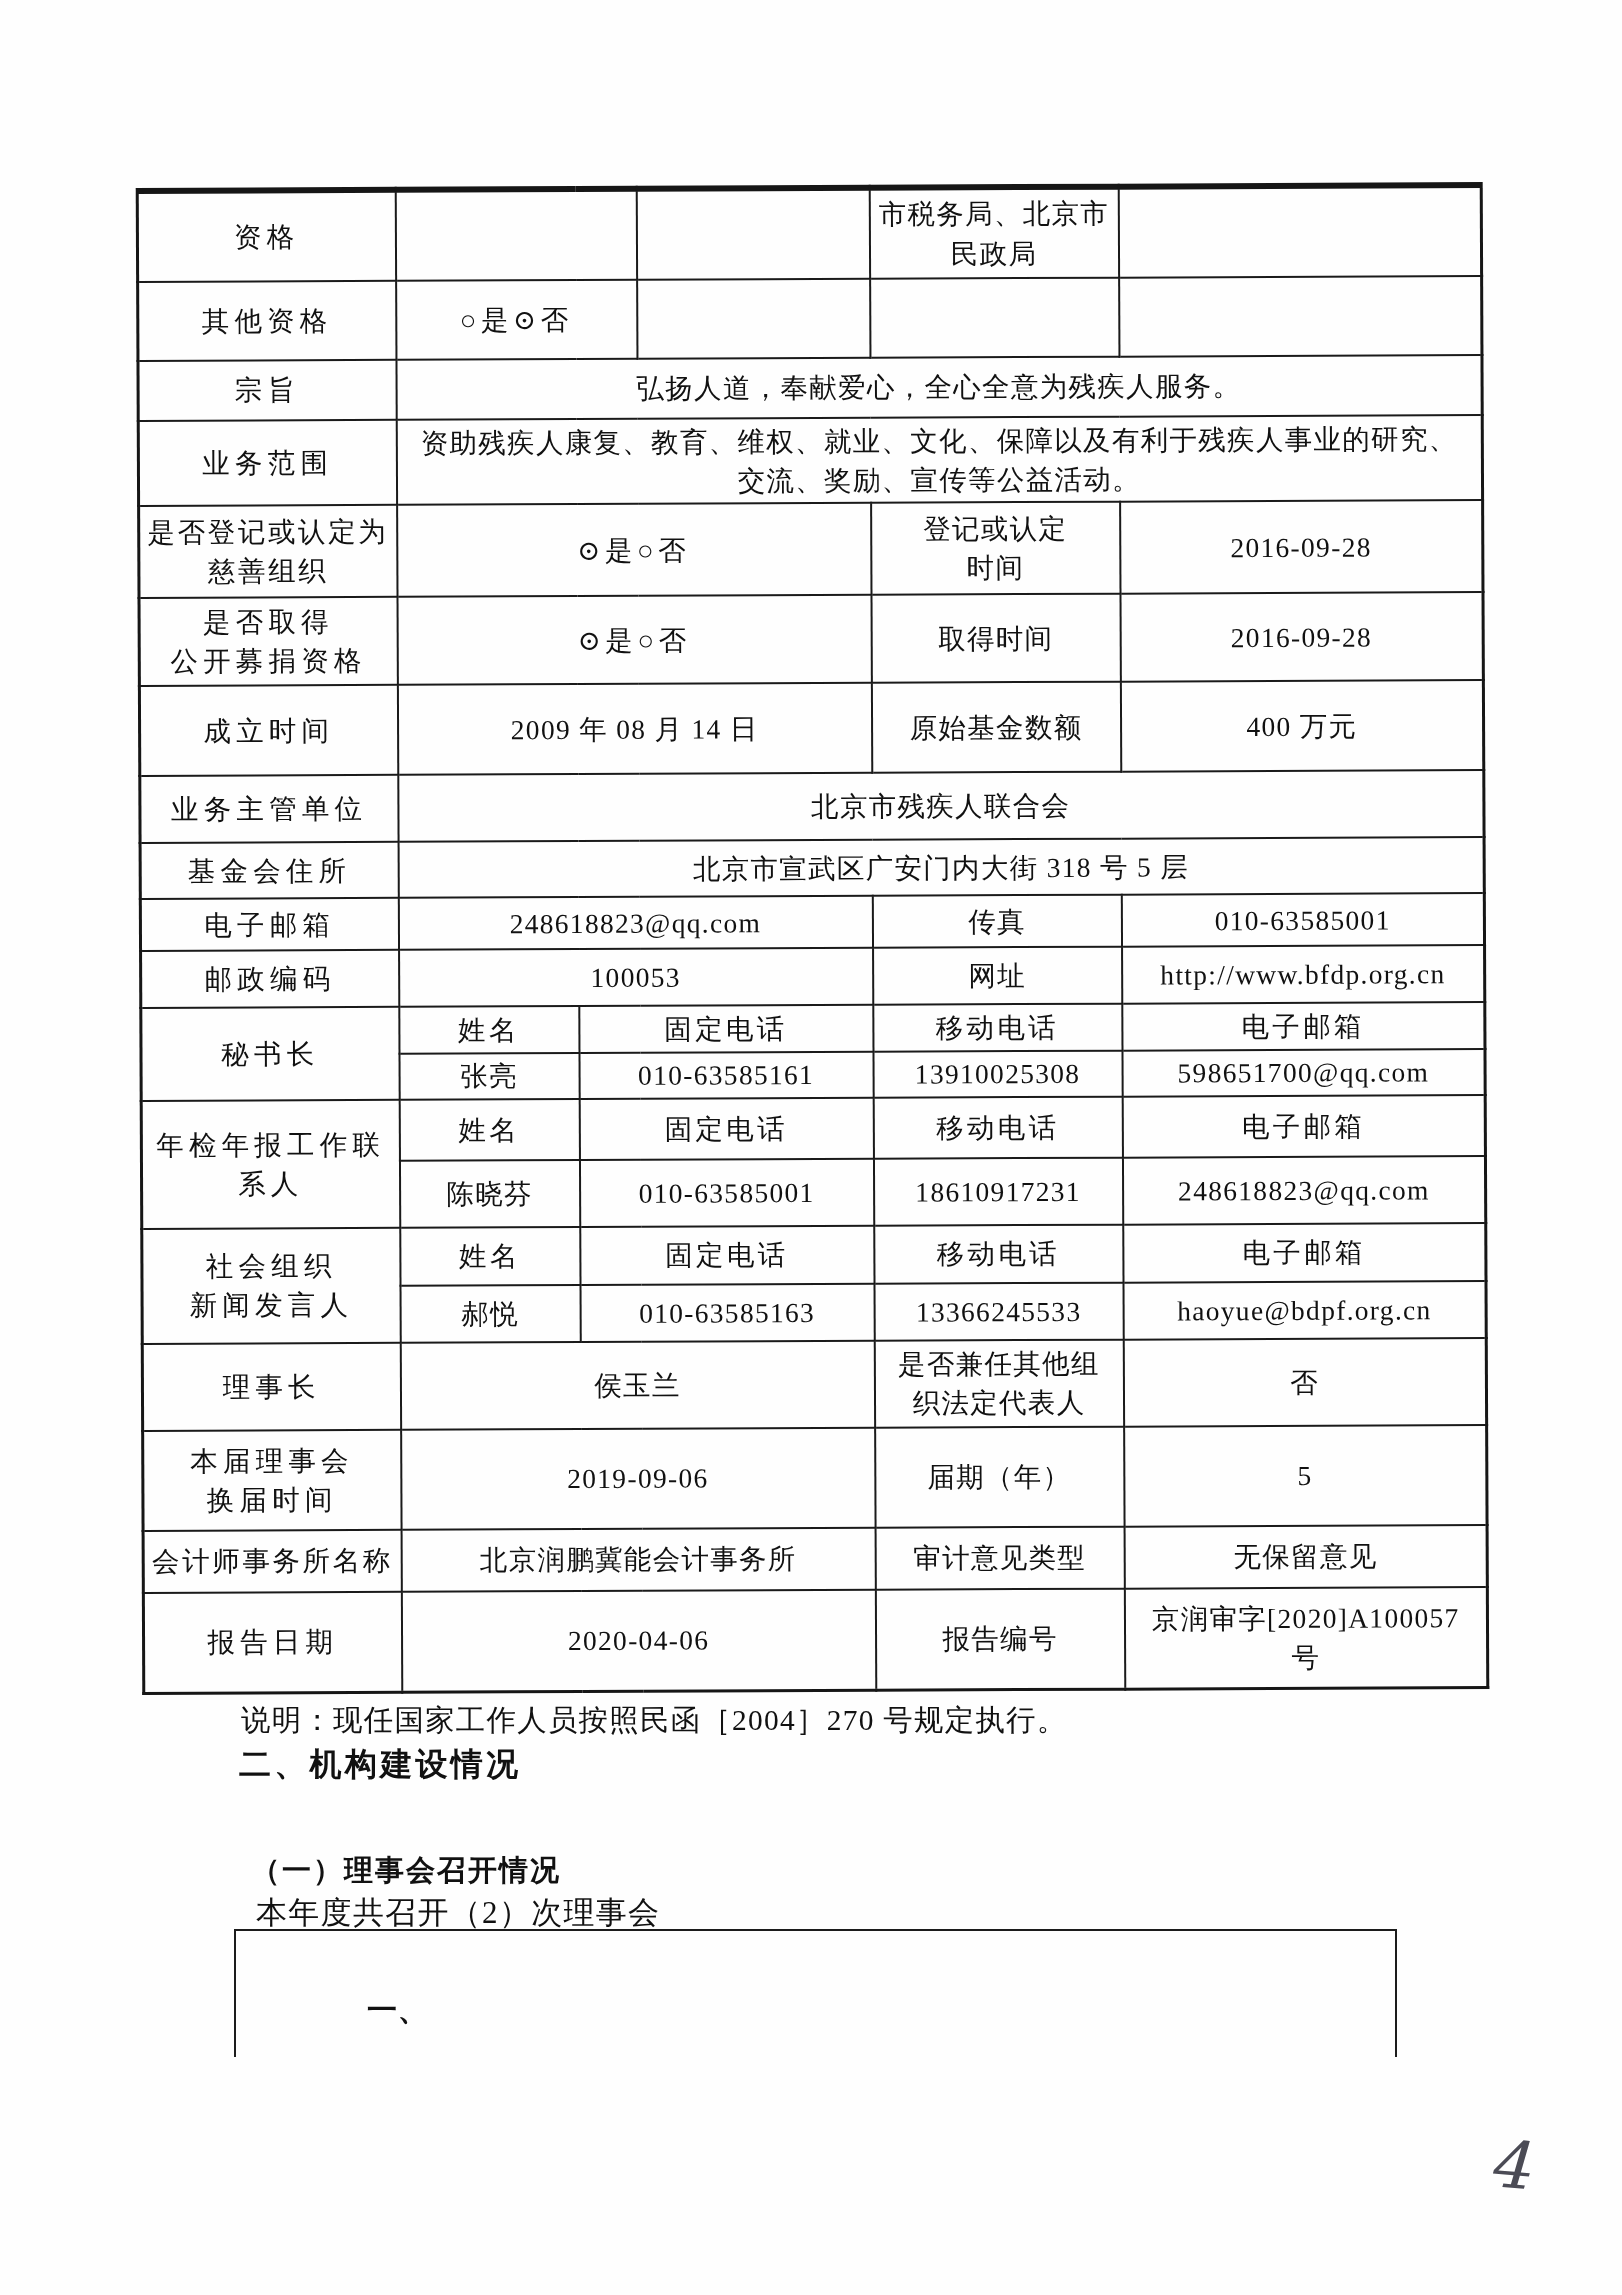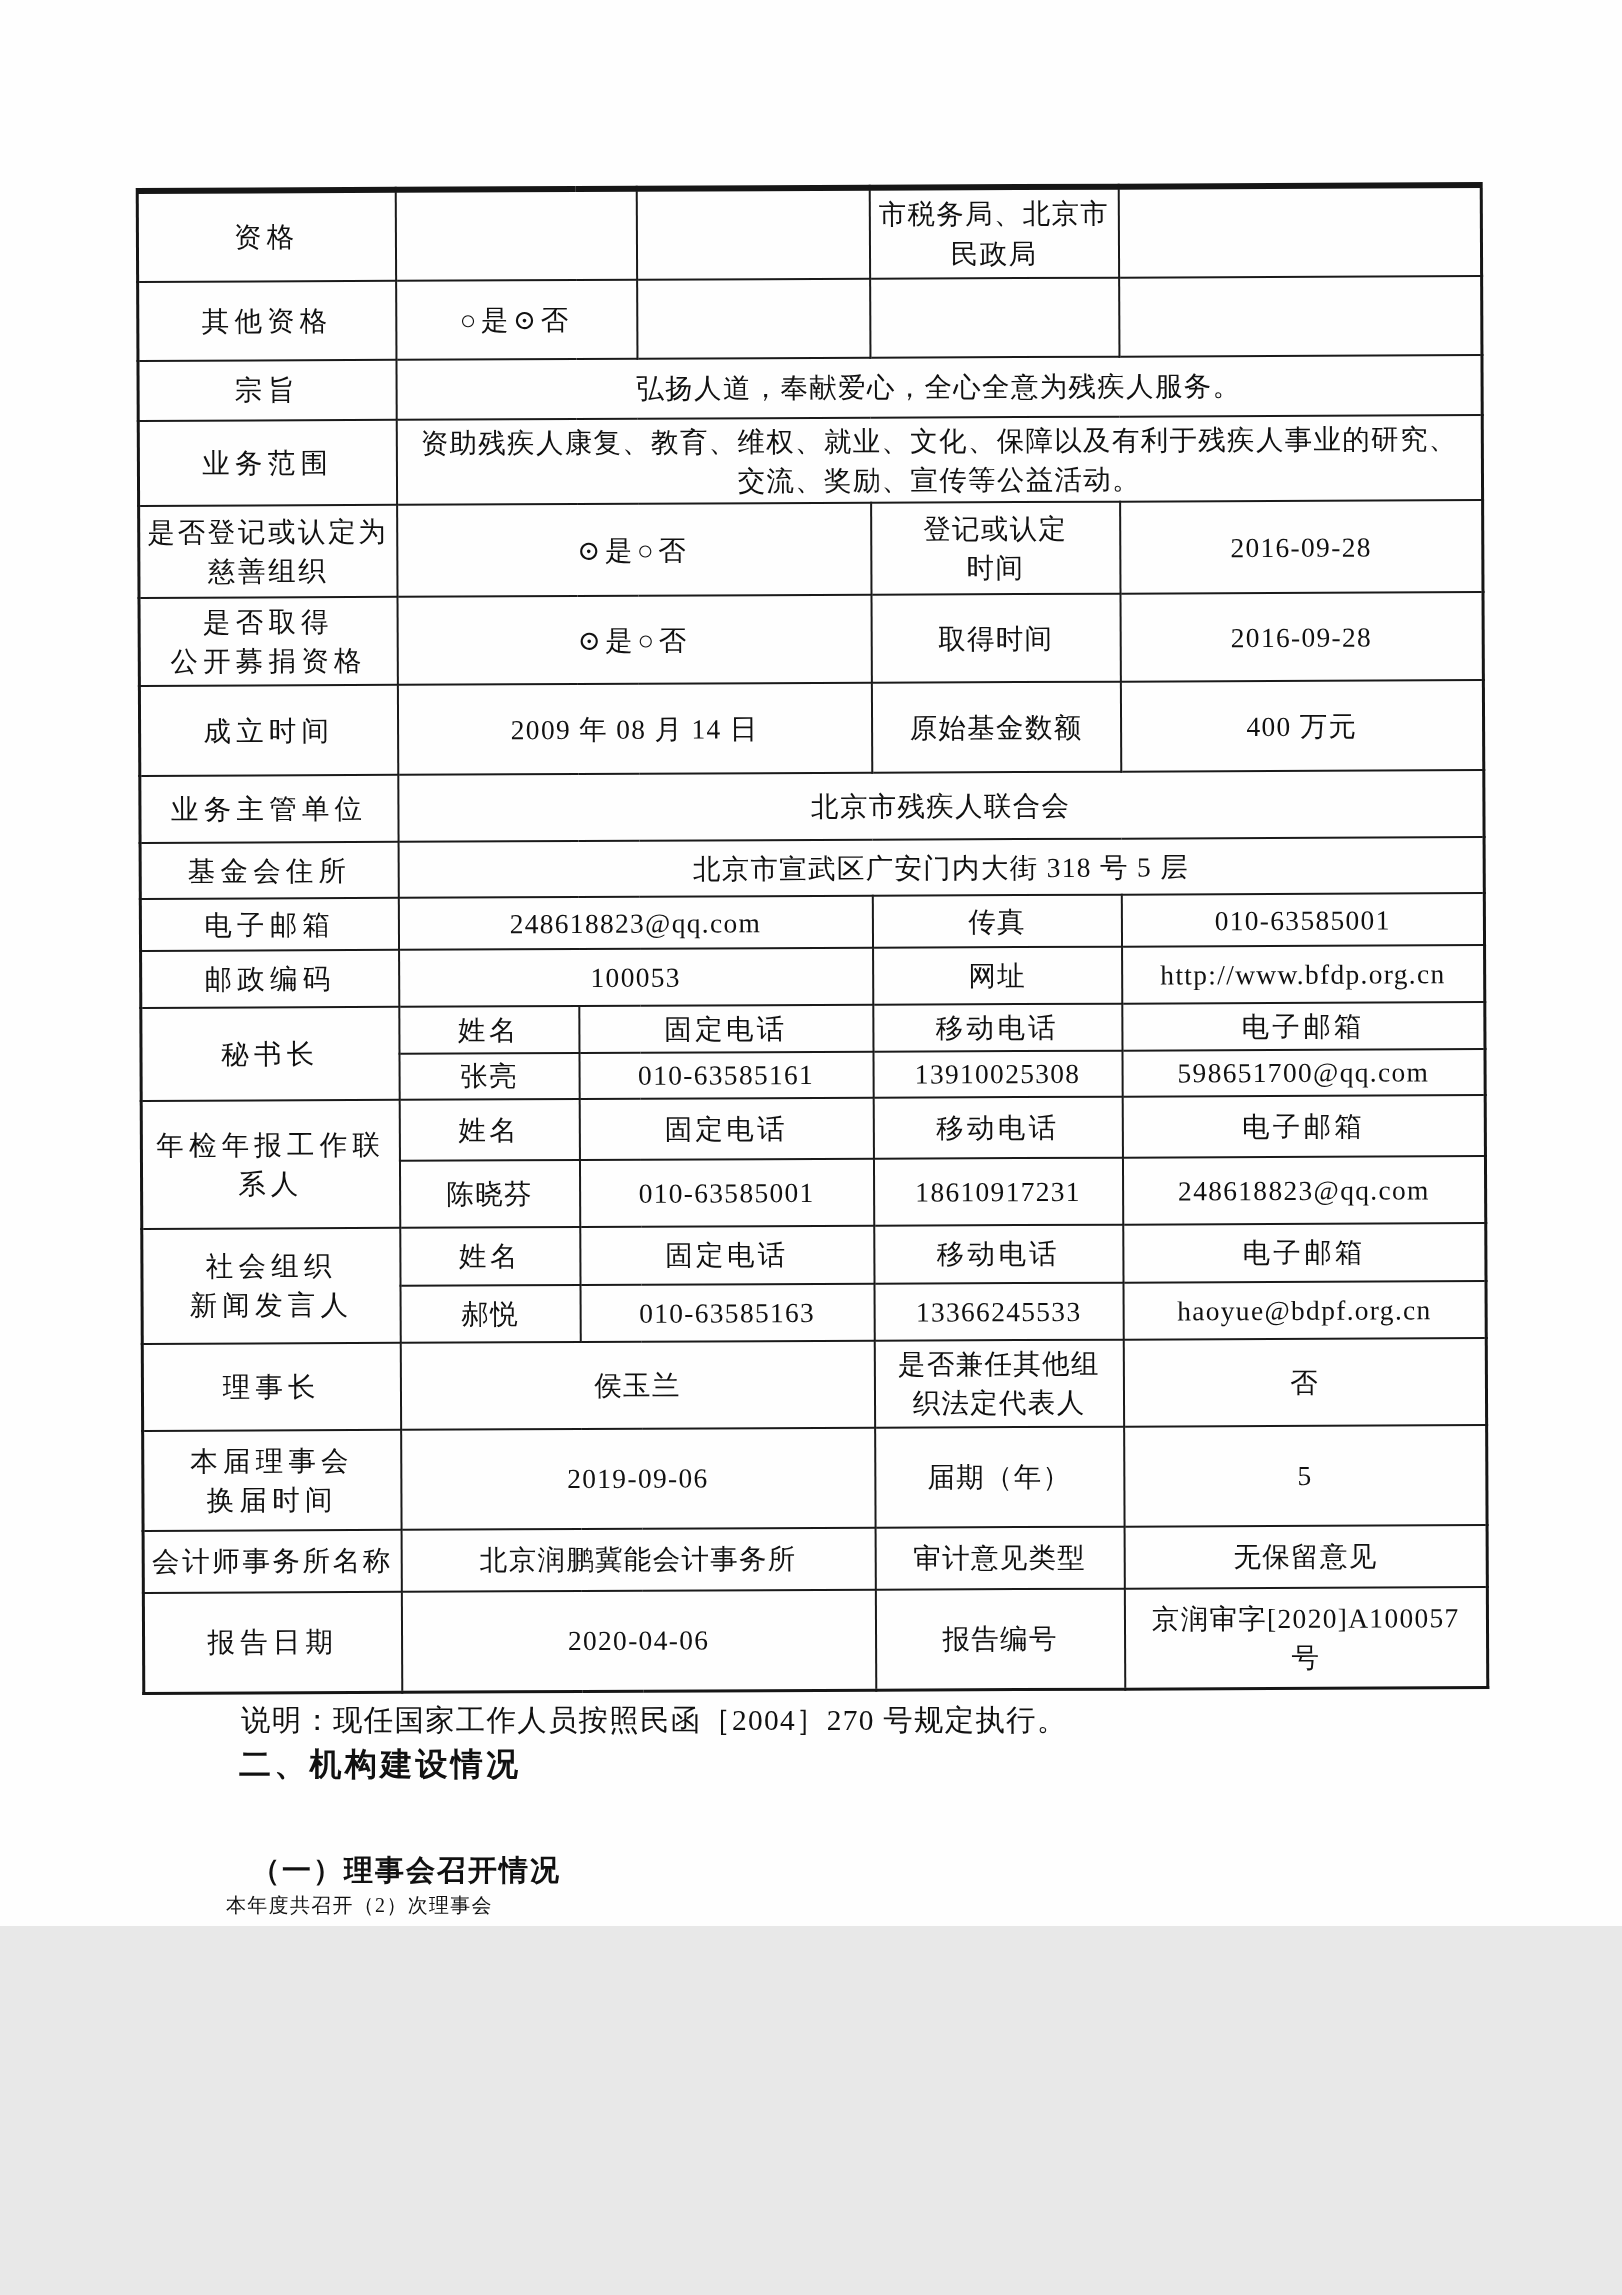--- a/index.html
+++ b/index.html
@@ -1,16 +1,16 @@
 <!DOCTYPE html>
 <html style="font-size:10.5px"><head>
 <meta charset="utf-8">
 <style>
   html,body{margin:0;padding:0;background:#e8e8e8;}
-  .sheet{position:relative;width:1623px;height:1926px;background:#fefefe;overflow:hidden;
+  .sheet{position:relative;width:1623px;height:2295px;background:#fefefe;overflow:hidden;
          font-family:"Liberation Serif","DejaVu Serif",serif;color:#111;}
   
   table.form{position:absolute;left:139px;top:185px;width:1345px;table-layout:fixed;
              border-collapse:collapse;transform:rotate(-0.25deg);}
   table.form{border:3.3px solid #161616;border-top-width:6.5px;}
   table.form td{border:solid #1a1a1a;border-width:2.6px 2px;font-size:27.5px;line-height:1.42;
                 vertical-align:middle;text-align:center;padding:2.6px 6.5px;overflow:hidden;}
   tr.sub td{border-top-width:1.3px;}
   td.lab{letter-spacing:5.2px;padding-left:10.5px;}
   td.tight{letter-spacing:2.6px;}
@@ -27,21 +27,21 @@
   .hr9{height:56px}.hr10{height:52px}.hr11{height:57px}
   .hr12{height:41px}.hr13{height:42px}.hr14{height:61px}.hr15{height:67px}
   .hr16{height:58px}.hr17{height:57px}.hr18{height:87px}.hr19{height:100px}
   .hr20{height:62px}.hr21{height:101px}
   
   .note{position:absolute;left:241px;top:1701px;font-size:29.4px;letter-spacing:1.3px;}
   .sec-h{position:absolute;left:239px;top:1743px;font-family:"Liberation Sans","DejaVu Sans",sans-serif;
          font-weight:bold;font-size:32px;letter-spacing:3.3px;}
   .sub-h{position:absolute;left:251px;top:1851px;font-family:Liberation Sans, sans-serif;
          font-weight:bold;font-size:29px;letter-spacing:2px;}
-  .count-line{position:absolute;left:226px;top:1892px;font-size:20px;letter-spacing:1.3px;}
+  .count-line{position:absolute;left:256px;top:1892px;font-size:31px;letter-spacing:1.3px;}
   .mbox{position:absolute;left:234px;top:1929px;width:1163px;height:128px;
         border:2px solid #1c1c1c;border-bottom:none;box-sizing:border-box;}
   .mbox-line{display:flex;padding-top:59px;padding-left:131px;gap:71px;
         font-family:"Liberation Sans","DejaVu Sans",sans-serif;font-weight:bold;font-size:30px;
         letter-spacing:0.7px;white-space:nowrap;}
   .pagenum{position:absolute;left:1494px;top:2128px;font-size:65px;color:#4b4b55;
         font-family:"DejaVu Serif","Liberation Serif",serif;font-style:italic;
         transform:rotate(5deg);}
 </style>
 </head>

